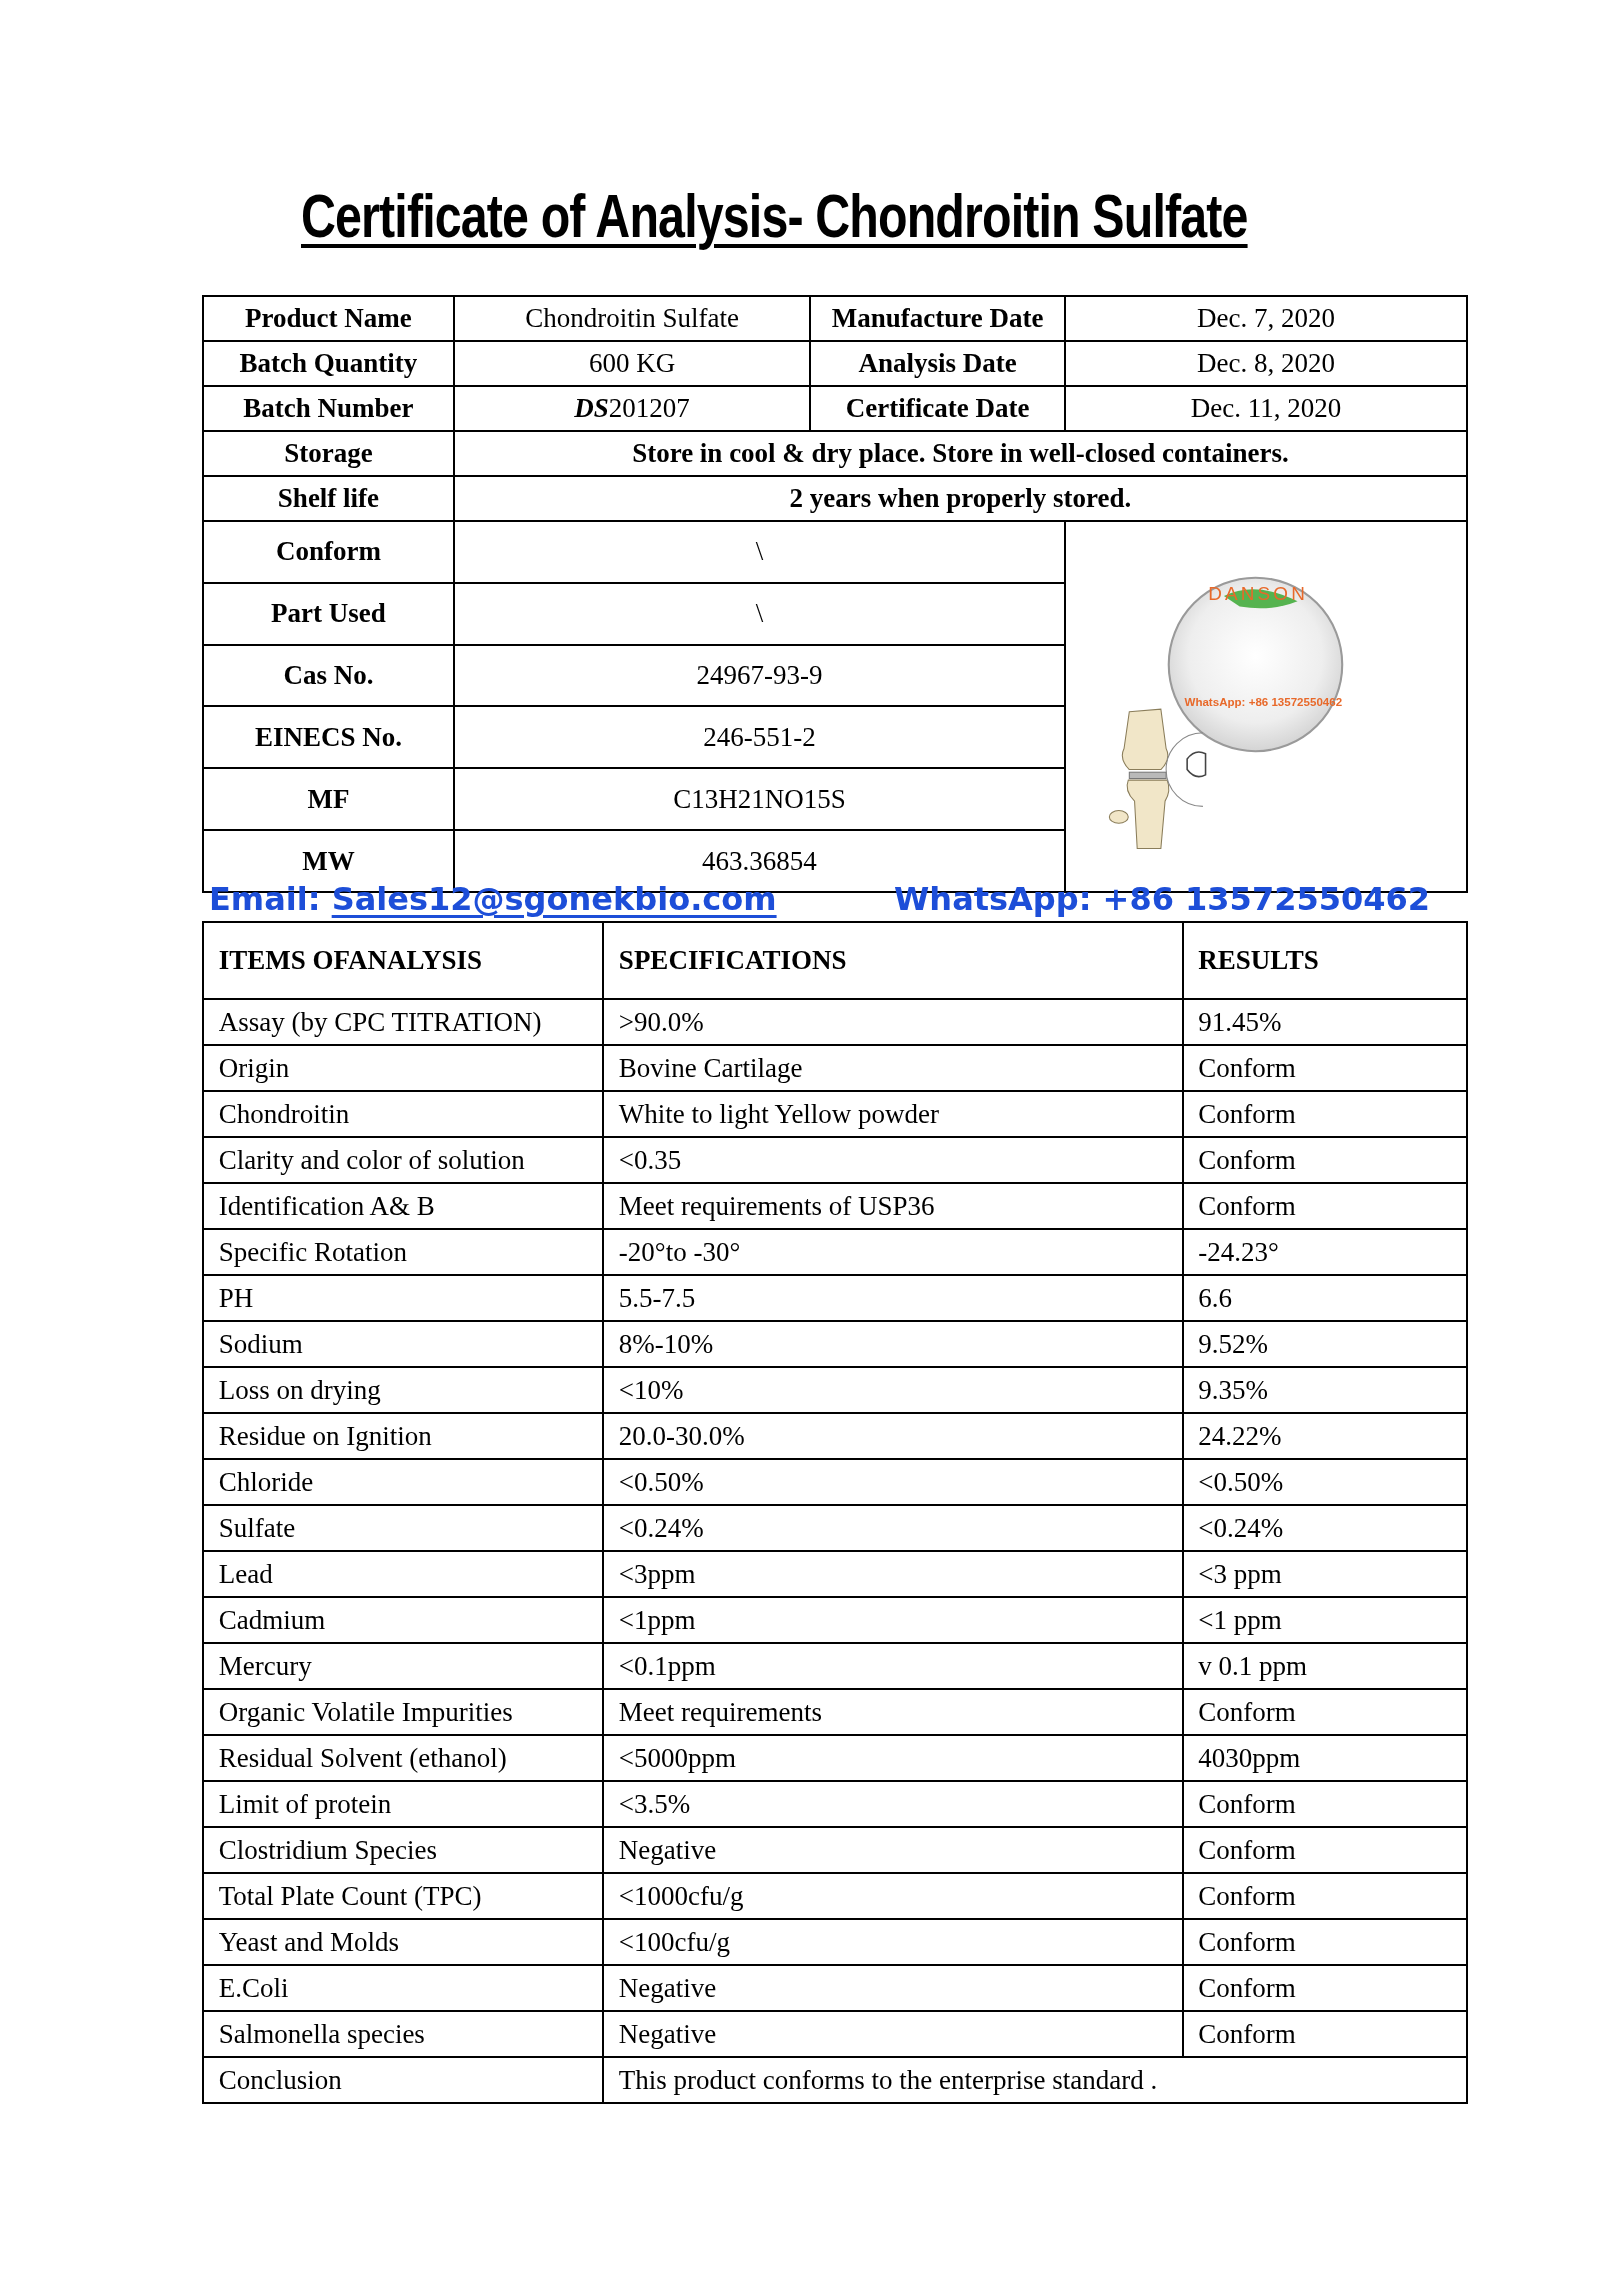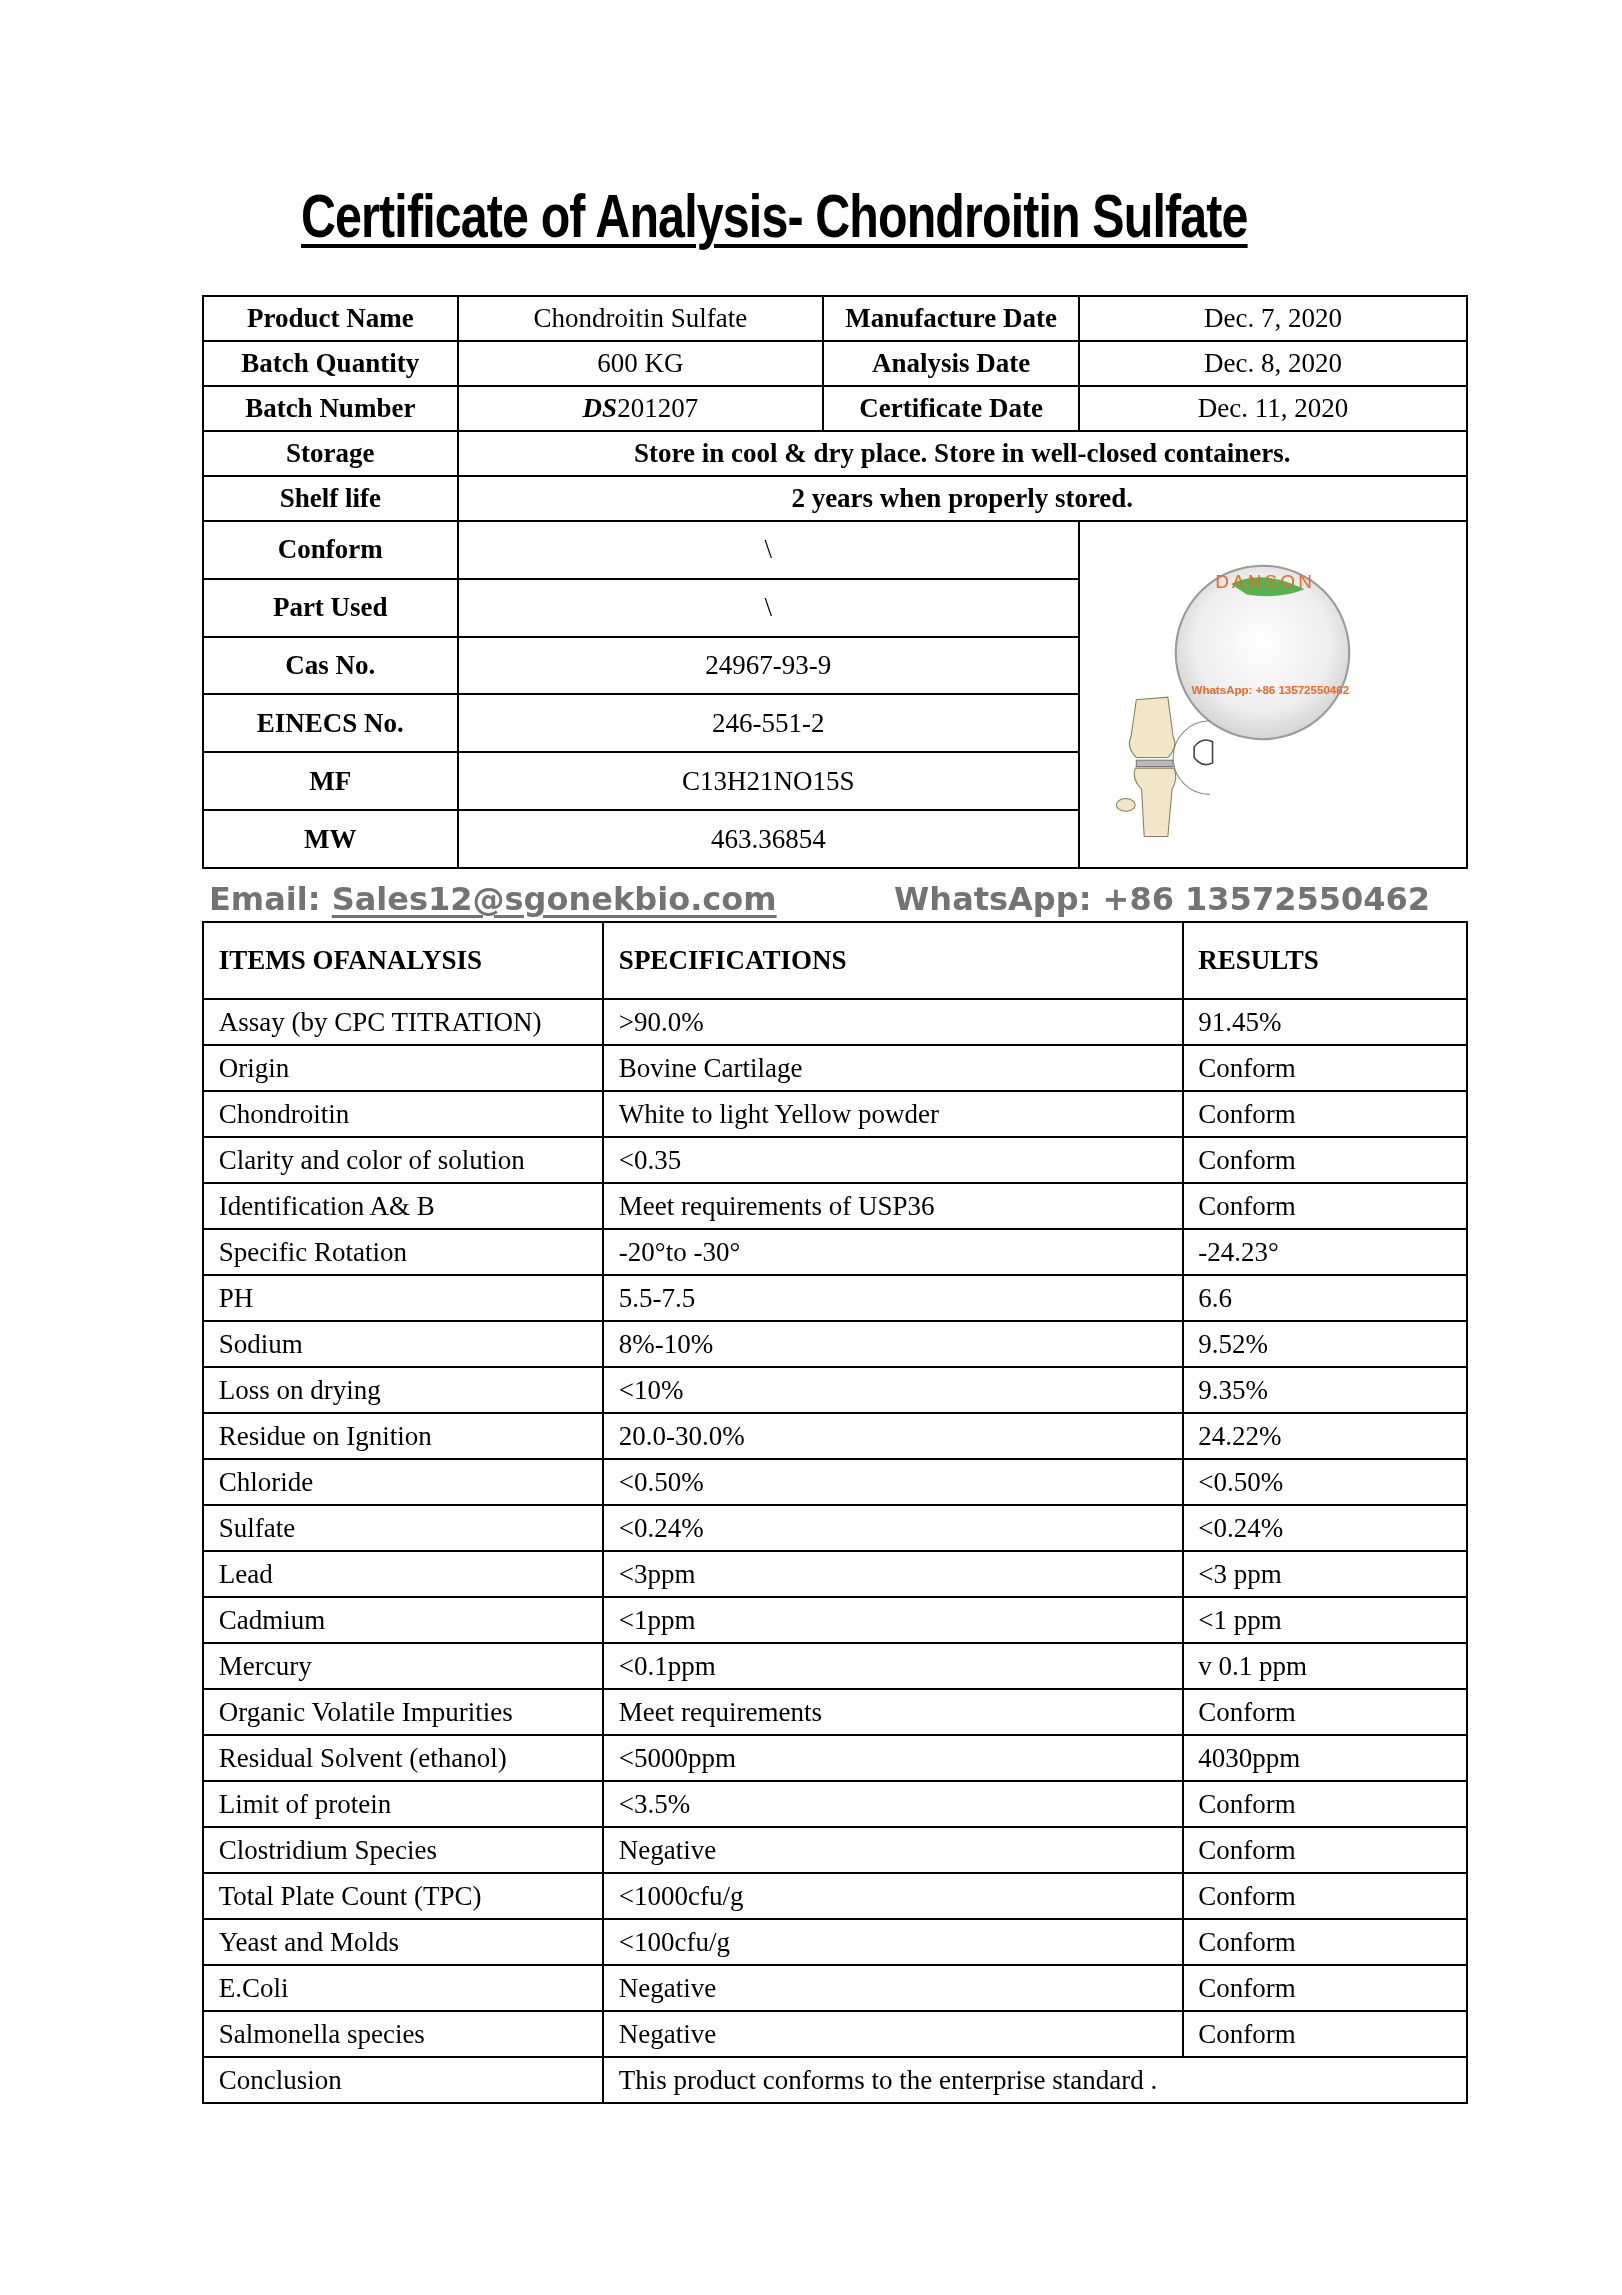--- a/index.html
+++ b/index.html
@@ -11,25 +11,25 @@
     transform: scaleX(0.78); transform-origin: left top;
     text-decoration: underline; text-decoration-thickness: 3.7px; text-underline-offset: 7.4px;
     white-space: nowrap;
   }
   table { border-collapse: collapse; position: absolute; }
   td { border: 2.6px solid #000; font-size: 27px; padding: 0 14.7px; vertical-align: middle; white-space: nowrap; }
   .info { left: 202px; top: 295px; width: 1266px; }
   .info td { height: 43px; text-align: center; }
   .info .b { font-weight: bold; }
   .info .tall td { height: 51px; }
-  .img-cell { padding: 4px; text-align: center; }
+  .img-cell { padding: 16px; text-align: center; }
   .contact {
     position: absolute; left: 209px; top: 878px; width: 1221px;
     font-family: "DejaVu Sans", "Liberation Sans", sans-serif; font-weight: bold;
-    color: #737373; font-size: 32px; line-height: 42px;
+    color: #1d4ed8; font-size: 32px; line-height: 42px;
     display: flex; justify-content: space-between;
   }
   .contact .mail-link { text-decoration: underline; text-decoration-thickness: 3.2px; text-underline-offset: 5.3px; }
   .analysis { left: 202px; top: 921px; width: 1266px; }
   .analysis td { height: 44px; }
   .analysis thead td { height: 75px; font-weight: bold; text-align: left; }
   .c1 { width: 366px; }
   .c2 { width: 544px; }
   .c3 { width: 251px; }
   .powder-wrap { position: relative; width: 368px; height: 337px; margin: 0 auto; }

